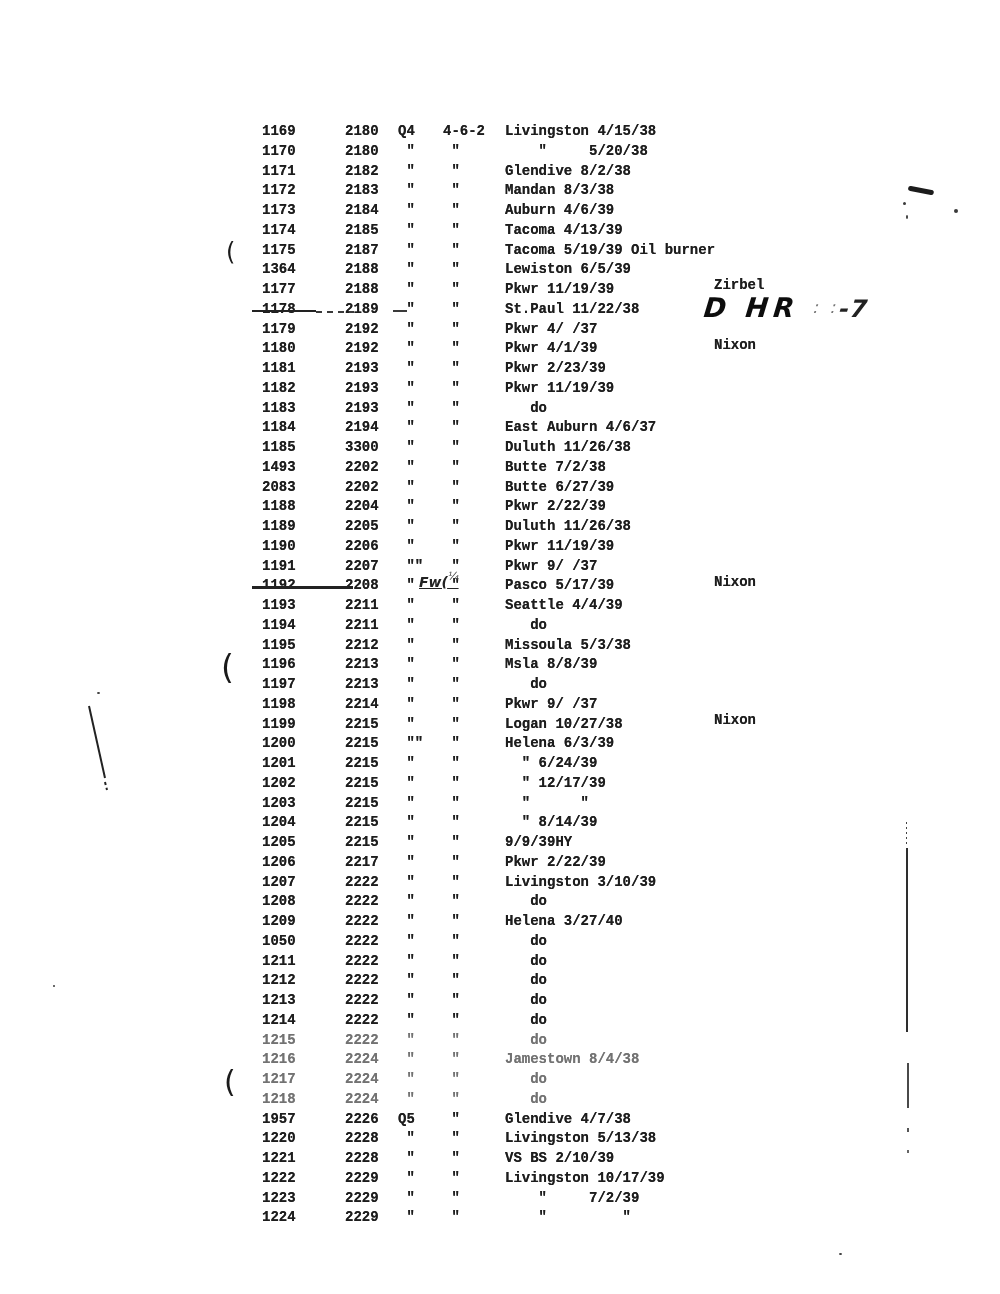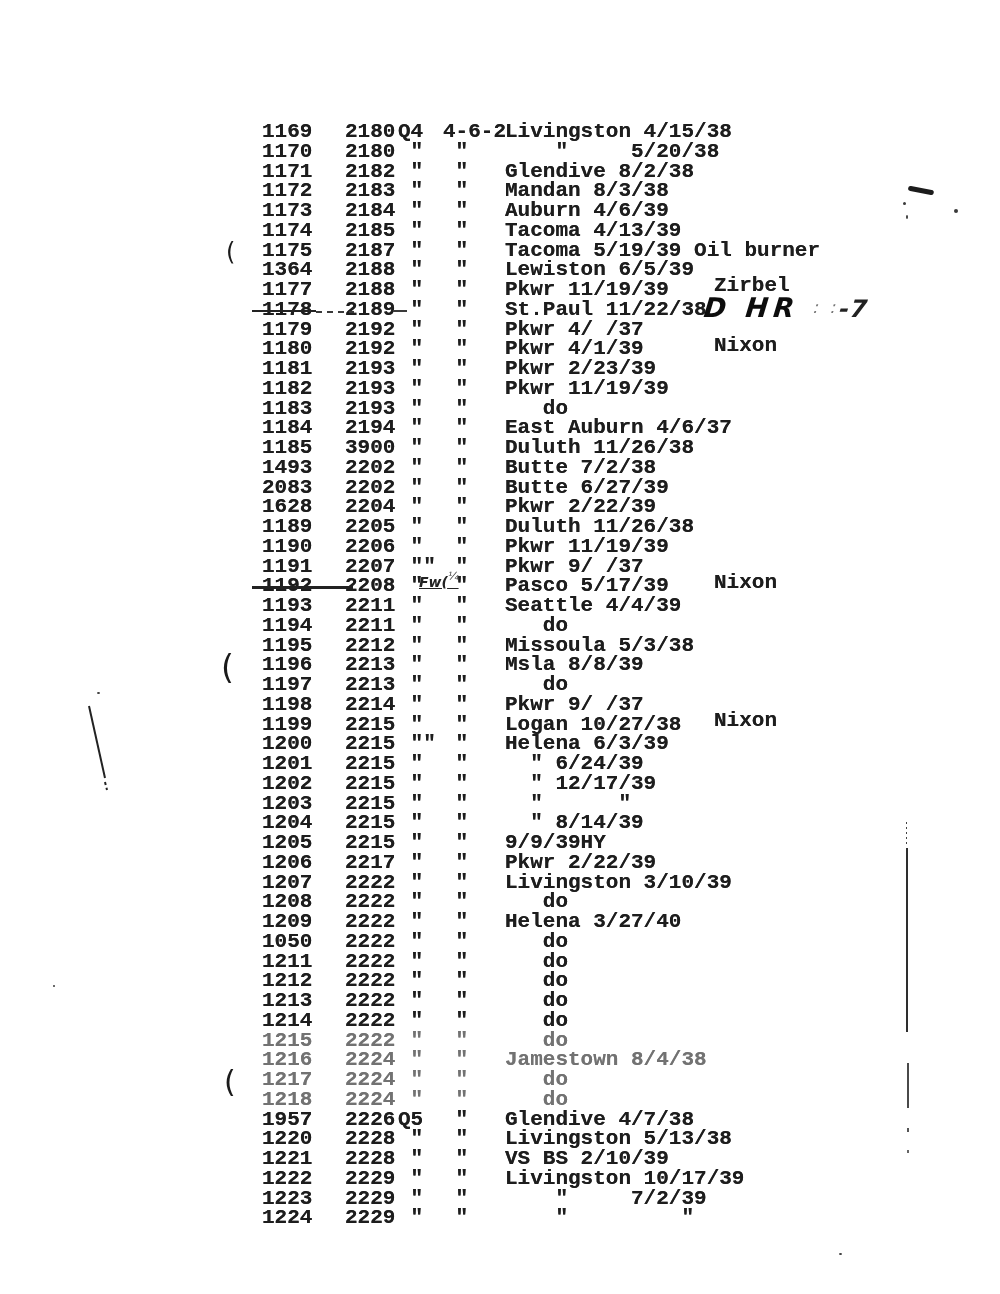--- a/index.html
+++ b/index.html
@@ -3,21 +3,21 @@
 <meta charset="utf-8">
 <style>
   html,body{margin:0;padding:0;background:#e8e8e8;}
   .page{
     position:relative;width:1000px;height:1294px;background:#ffffff;
     font-family:"Liberation Mono",monospace;color:#1d1d1d;overflow:hidden;
   }
   
   .rows{
     position:absolute;left:262px;top:122px;
-    font-size:21px;line-height:19.75px;font-weight:700;
+    font-size:14px;line-height:19.75px;font-weight:700;
     text-shadow:0 0 0.5px rgba(25,25,25,.8);
   }
   .row{display:flex;height:19.75px;white-space:pre;}
   .row.faded{opacity:.62;}
   .row span{display:inline-block;white-space:pre;}
   .c1{width:83px;}
   .c2{width:53px;}
   .c3{width:45px;}
   .c4{width:62px;}
   .c5{width:208px;}
@@ -73,24 +73,24 @@
       <div class="row"><span class="c1">1175</span><span class="c2">2187</span><span class="c3"> "</span><span class="c4"> "</span><span class="c5">Tacoma 5/19/39 Oil burner</span><span class="c6"></span></div>
       <div class="row"><span class="c1">1364</span><span class="c2">2188</span><span class="c3"> "</span><span class="c4"> "</span><span class="c5">Lewiston 6/5/39</span><span class="c6">Zirbel</span></div>
       <div class="row"><span class="c1">1177</span><span class="c2">2188</span><span class="c3"> "</span><span class="c4"> "</span><span class="c5">Pkwr 11/19/39</span><span class="c6"></span></div>
       <div class="row"><span class="c1">1178</span><span class="c2">2189</span><span class="c3"> "</span><span class="c4"> "</span><span class="c5">St.Paul 11/22/38</span><span class="c6"></span></div>
       <div class="row"><span class="c1">1179</span><span class="c2">2192</span><span class="c3"> "</span><span class="c4"> "</span><span class="c5">Pkwr 4/ /37</span><span class="c6">Nixon</span></div>
       <div class="row"><span class="c1">1180</span><span class="c2">2192</span><span class="c3"> "</span><span class="c4"> "</span><span class="c5">Pkwr 4/1/39</span><span class="c6"></span></div>
       <div class="row"><span class="c1">1181</span><span class="c2">2193</span><span class="c3"> "</span><span class="c4"> "</span><span class="c5">Pkwr 2/23/39</span><span class="c6"></span></div>
       <div class="row"><span class="c1">1182</span><span class="c2">2193</span><span class="c3"> "</span><span class="c4"> "</span><span class="c5">Pkwr 11/19/39</span><span class="c6"></span></div>
       <div class="row"><span class="c1">1183</span><span class="c2">2193</span><span class="c3"> "</span><span class="c4"> "</span><span class="c5">   do</span><span class="c6"></span></div>
       <div class="row"><span class="c1">1184</span><span class="c2">2194</span><span class="c3"> "</span><span class="c4"> "</span><span class="c5">East Auburn 4/6/37</span><span class="c6"></span></div>
-      <div class="row"><span class="c1">1185</span><span class="c2">3900</span><span class="c3"> "</span><span class="c4"> "</span><span class="c5">Duluth 11/26/38</span><span class="c6"></span></div>
+      <div class="row"><span class="c1">1185</span><span class="c2">3300</span><span class="c3"> "</span><span class="c4"> "</span><span class="c5">Duluth 11/26/38</span><span class="c6"></span></div>
       <div class="row"><span class="c1">1493</span><span class="c2">2202</span><span class="c3"> "</span><span class="c4"> "</span><span class="c5">Butte 7/2/38</span><span class="c6"></span></div>
       <div class="row"><span class="c1">2083</span><span class="c2">2202</span><span class="c3"> "</span><span class="c4"> "</span><span class="c5">Butte 6/27/39</span><span class="c6"></span></div>
-      <div class="row"><span class="c1">1628</span><span class="c2">2204</span><span class="c3"> "</span><span class="c4"> "</span><span class="c5">Pkwr 2/22/39</span><span class="c6"></span></div>
+      <div class="row"><span class="c1">1188</span><span class="c2">2204</span><span class="c3"> "</span><span class="c4"> "</span><span class="c5">Pkwr 2/22/39</span><span class="c6"></span></div>
       <div class="row"><span class="c1">1189</span><span class="c2">2205</span><span class="c3"> "</span><span class="c4"> "</span><span class="c5">Duluth 11/26/38</span><span class="c6"></span></div>
       <div class="row"><span class="c1">1190</span><span class="c2">2206</span><span class="c3"> "</span><span class="c4"> "</span><span class="c5">Pkwr 11/19/39</span><span class="c6"></span></div>
       <div class="row"><span class="c1">1191</span><span class="c2">2207</span><span class="c3"> ""</span><span class="c4"> "</span><span class="c5">Pkwr 9/ /37</span><span class="c6">Nixon</span></div>
       <div class="row"><span class="c1">1192</span><span class="c2">2208</span><span class="c3"> "</span><span class="c4"> "</span><span class="c5">Pasco 5/17/39</span><span class="c6"></span></div>
       <div class="row"><span class="c1">1193</span><span class="c2">2211</span><span class="c3"> "</span><span class="c4"> "</span><span class="c5">Seattle 4/4/39</span><span class="c6"></span></div>
       <div class="row"><span class="c1">1194</span><span class="c2">2211</span><span class="c3"> "</span><span class="c4"> "</span><span class="c5">   do</span><span class="c6"></span></div>
       <div class="row"><span class="c1">1195</span><span class="c2">2212</span><span class="c3"> "</span><span class="c4"> "</span><span class="c5">Missoula 5/3/38</span><span class="c6"></span></div>
       <div class="row"><span class="c1">1196</span><span class="c2">2213</span><span class="c3"> "</span><span class="c4"> "</span><span class="c5">Msla 8/8/39</span><span class="c6"></span></div>
       <div class="row"><span class="c1">1197</span><span class="c2">2213</span><span class="c3"> "</span><span class="c4"> "</span><span class="c5">   do</span><span class="c6"></span></div>
       <div class="row"><span class="c1">1198</span><span class="c2">2214</span><span class="c3"> "</span><span class="c4"> "</span><span class="c5">Pkwr 9/ /37</span><span class="c6">Nixon</span></div>

